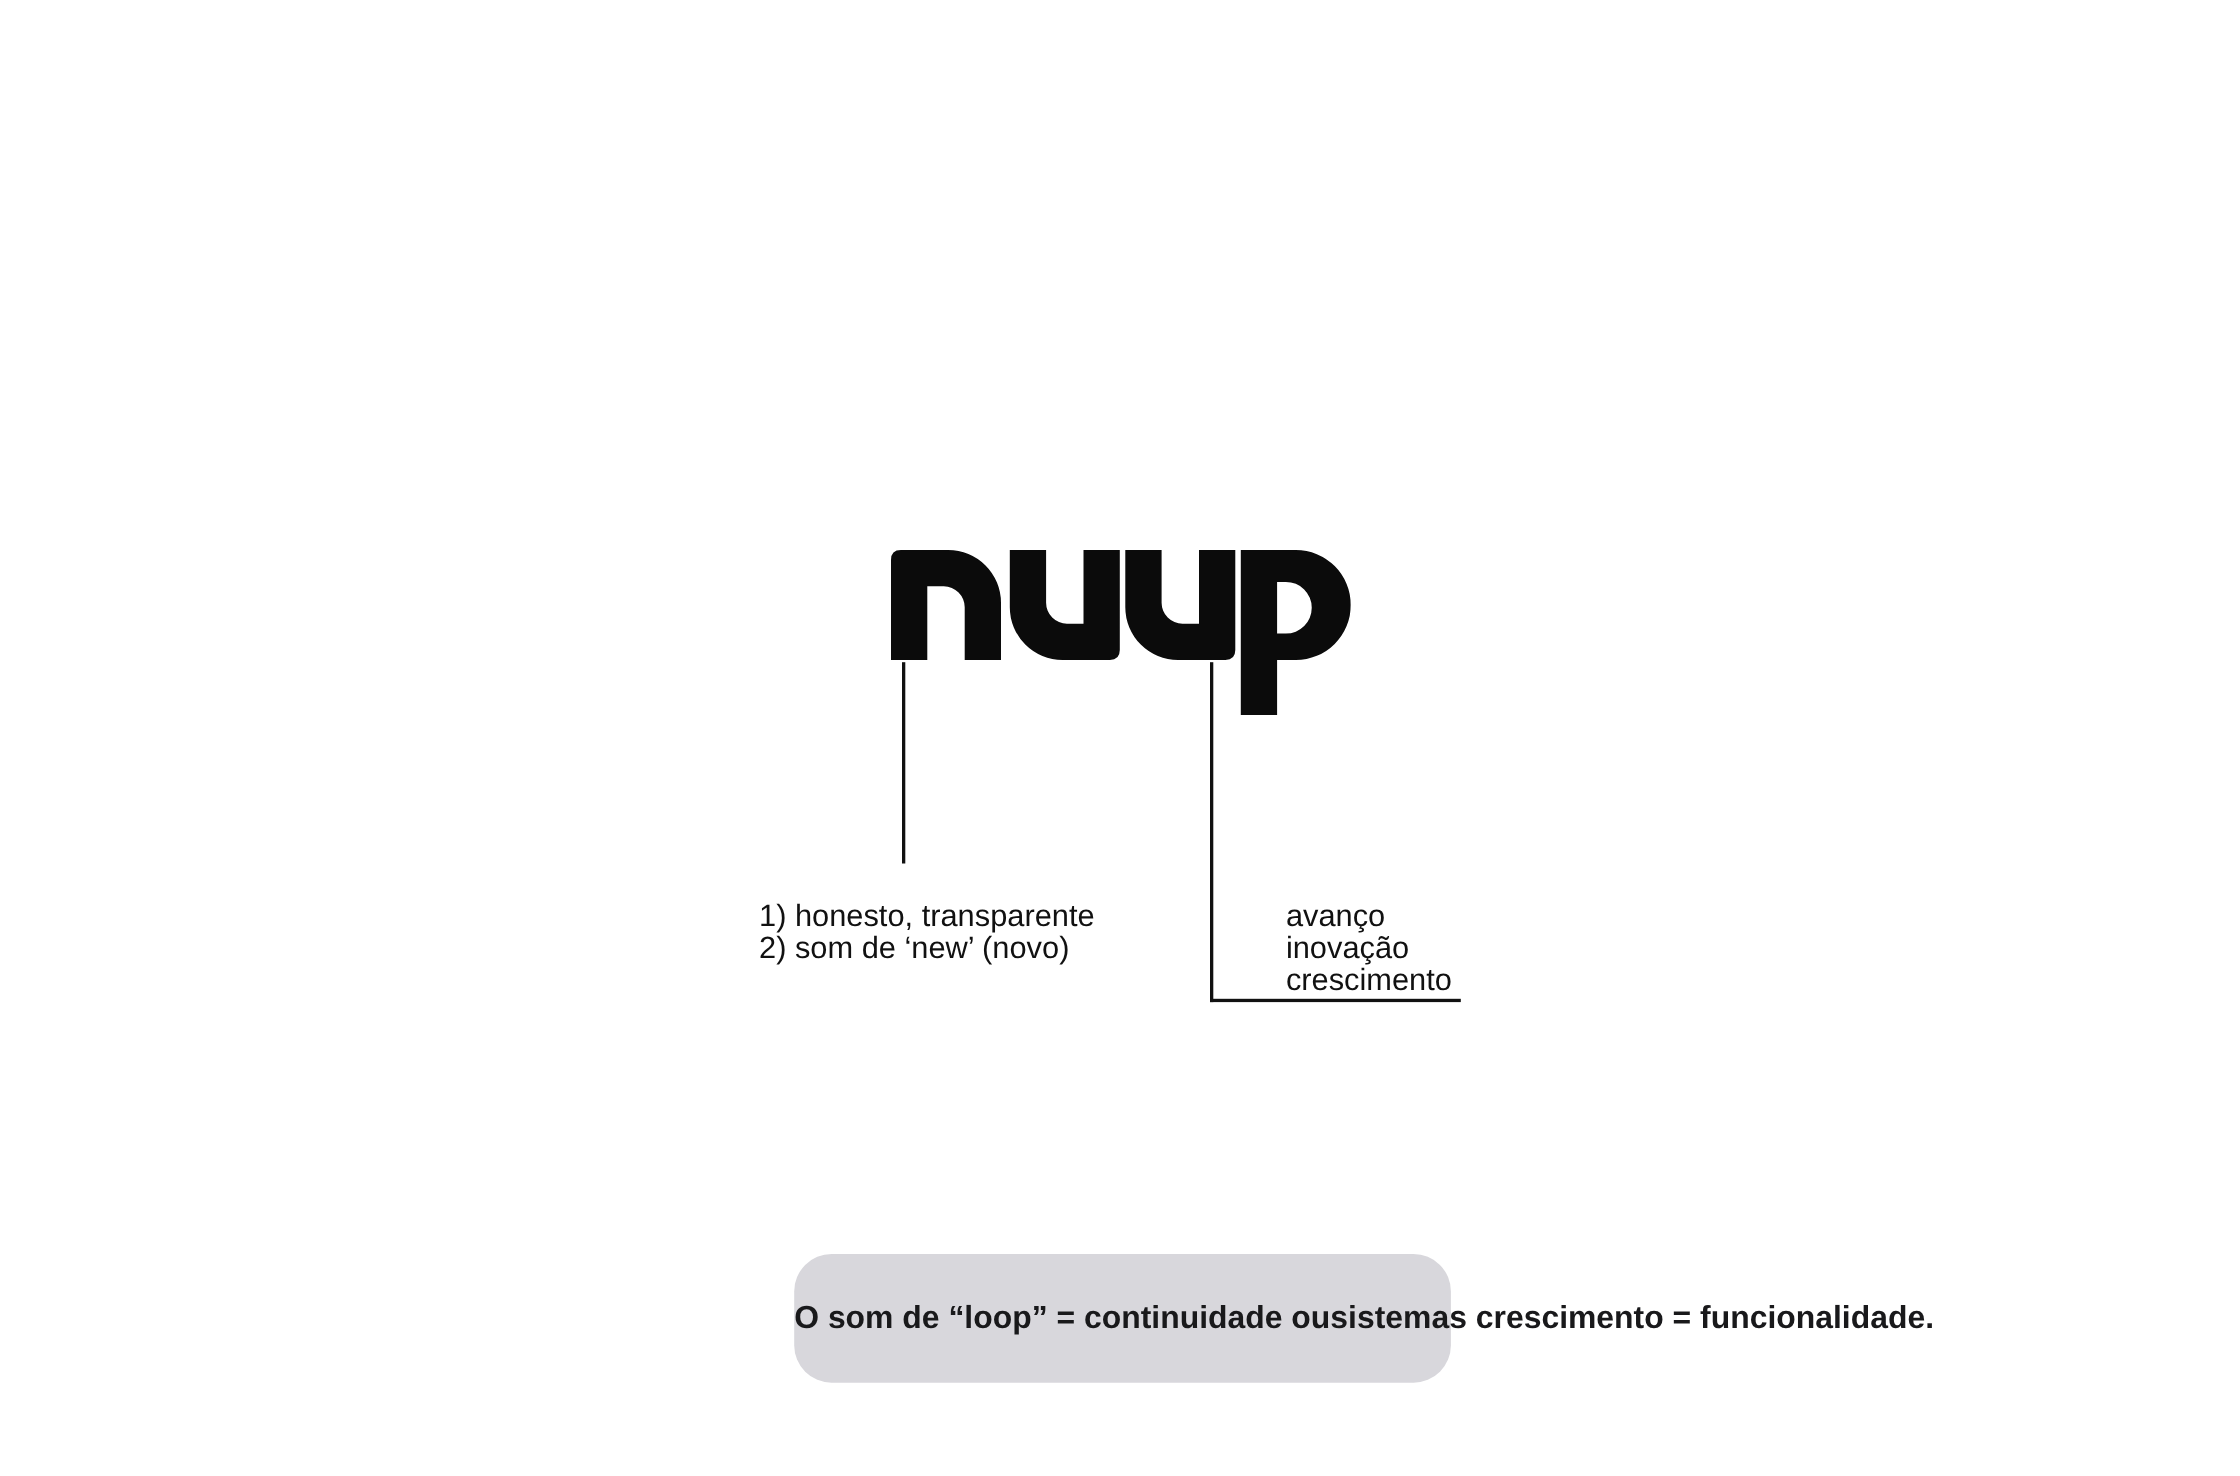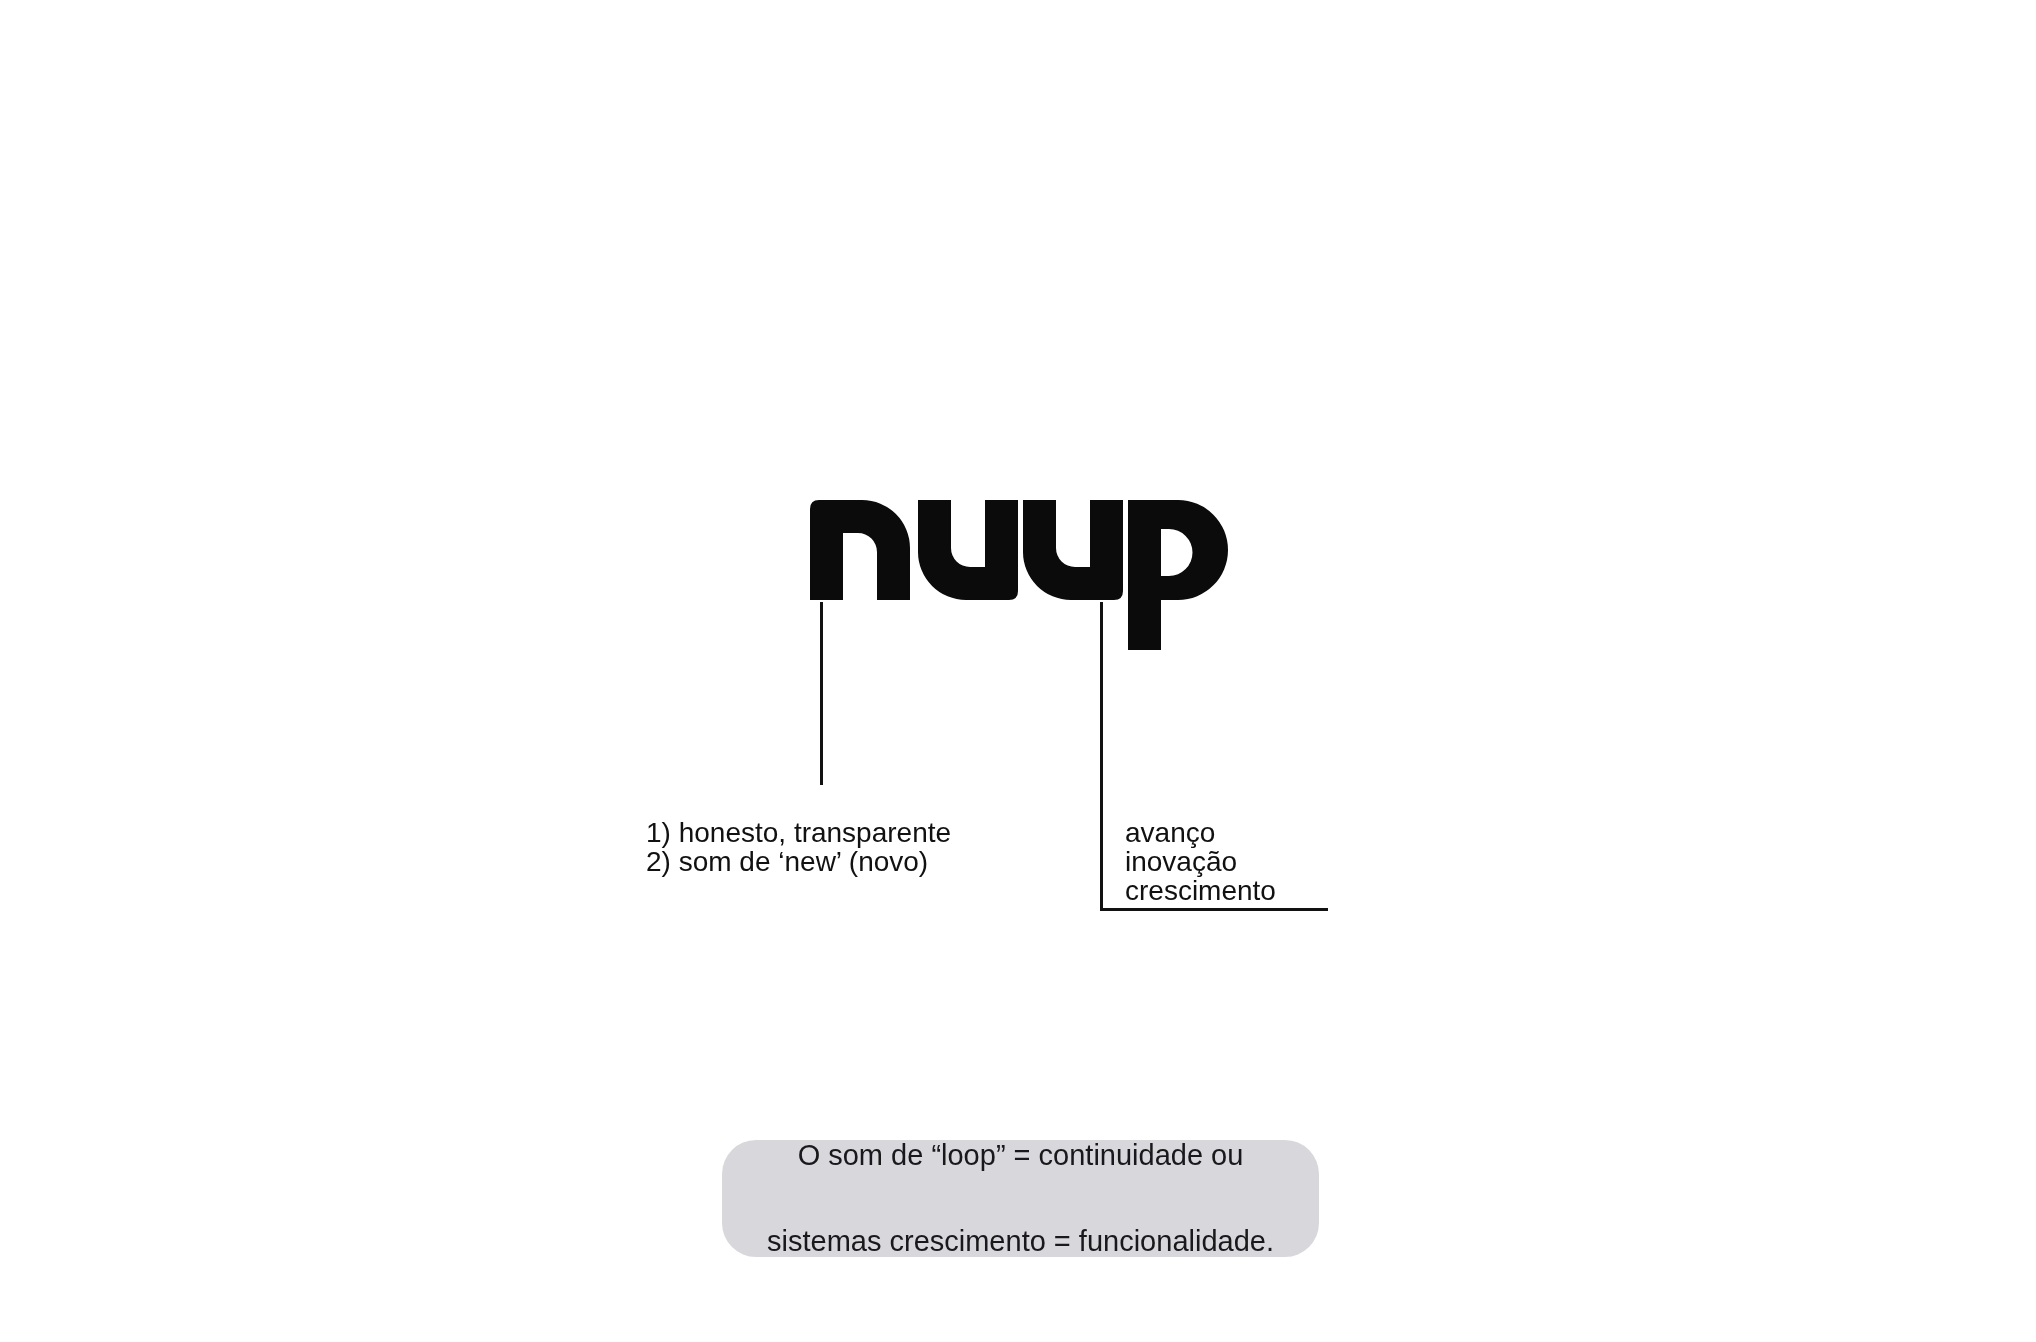--- a/index.html
+++ b/index.html
@@ -34,35 +34,37 @@
   }
   .line-left-vertical{left:820px;top:602px;width:3px;height:183px;}
   .line-right-vertical{left:1100px;top:602px;width:3px;height:309px;}
   .line-right-horizontal{left:1100px;top:908px;width:228px;height:3px;}
   .note{
     position:absolute;
     color:var(--ink);
     font-size:28px;
     line-height:29px;
     white-space:nowrap;
+    margin-left:44px;
   }
   .note-left{left:646px;top:818px;}
   .note-right{left:1125px;top:818px;}
   .note span{display:block;}
   .bubble{
     position:absolute;
     left:722px;top:1140px;
     width:597px;height:117px;
     background:var(--bubble-bg);
     border-radius:34px;
     display:flex;
-    flex-direction:column;
+    flex-direction:row;
     align-items:center;
-    justify-content:space-between;
+    justify-content:flex-start;
     text-align:center;
+    font-weight:bold;
   }
   .bubble span{
     display:block;
     color:var(--bubble-ink);
     font-size:29px;
     line-height:31px;
     white-space:nowrap;
   }
 </style>
 </head>

